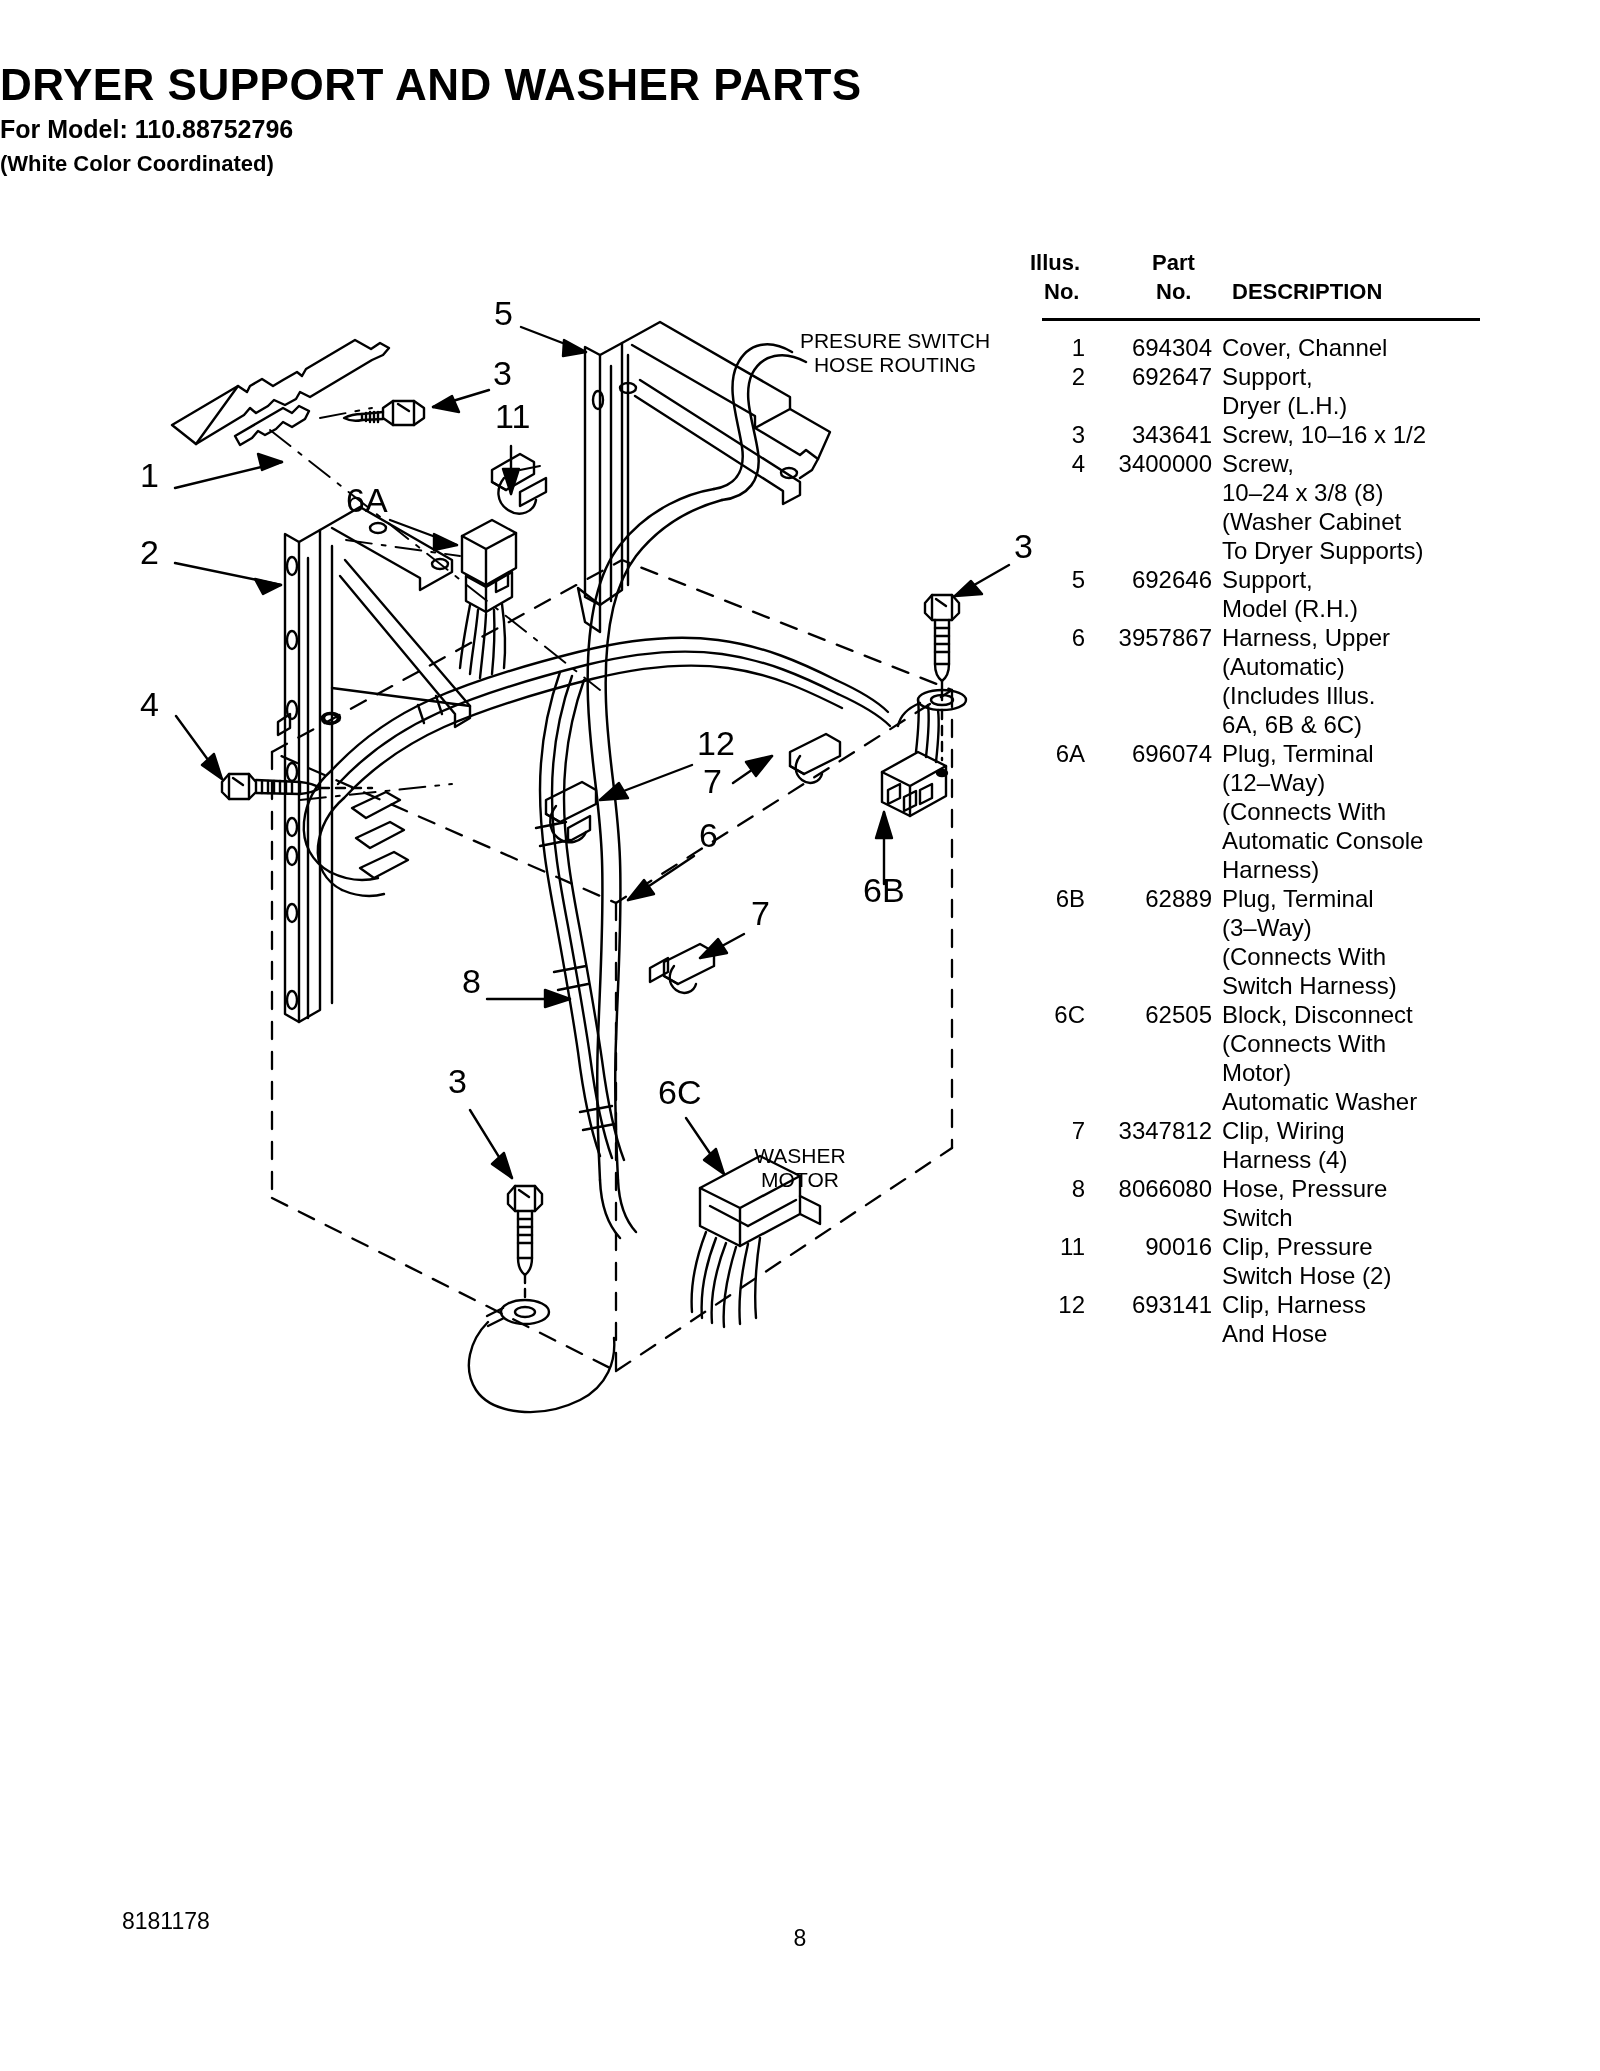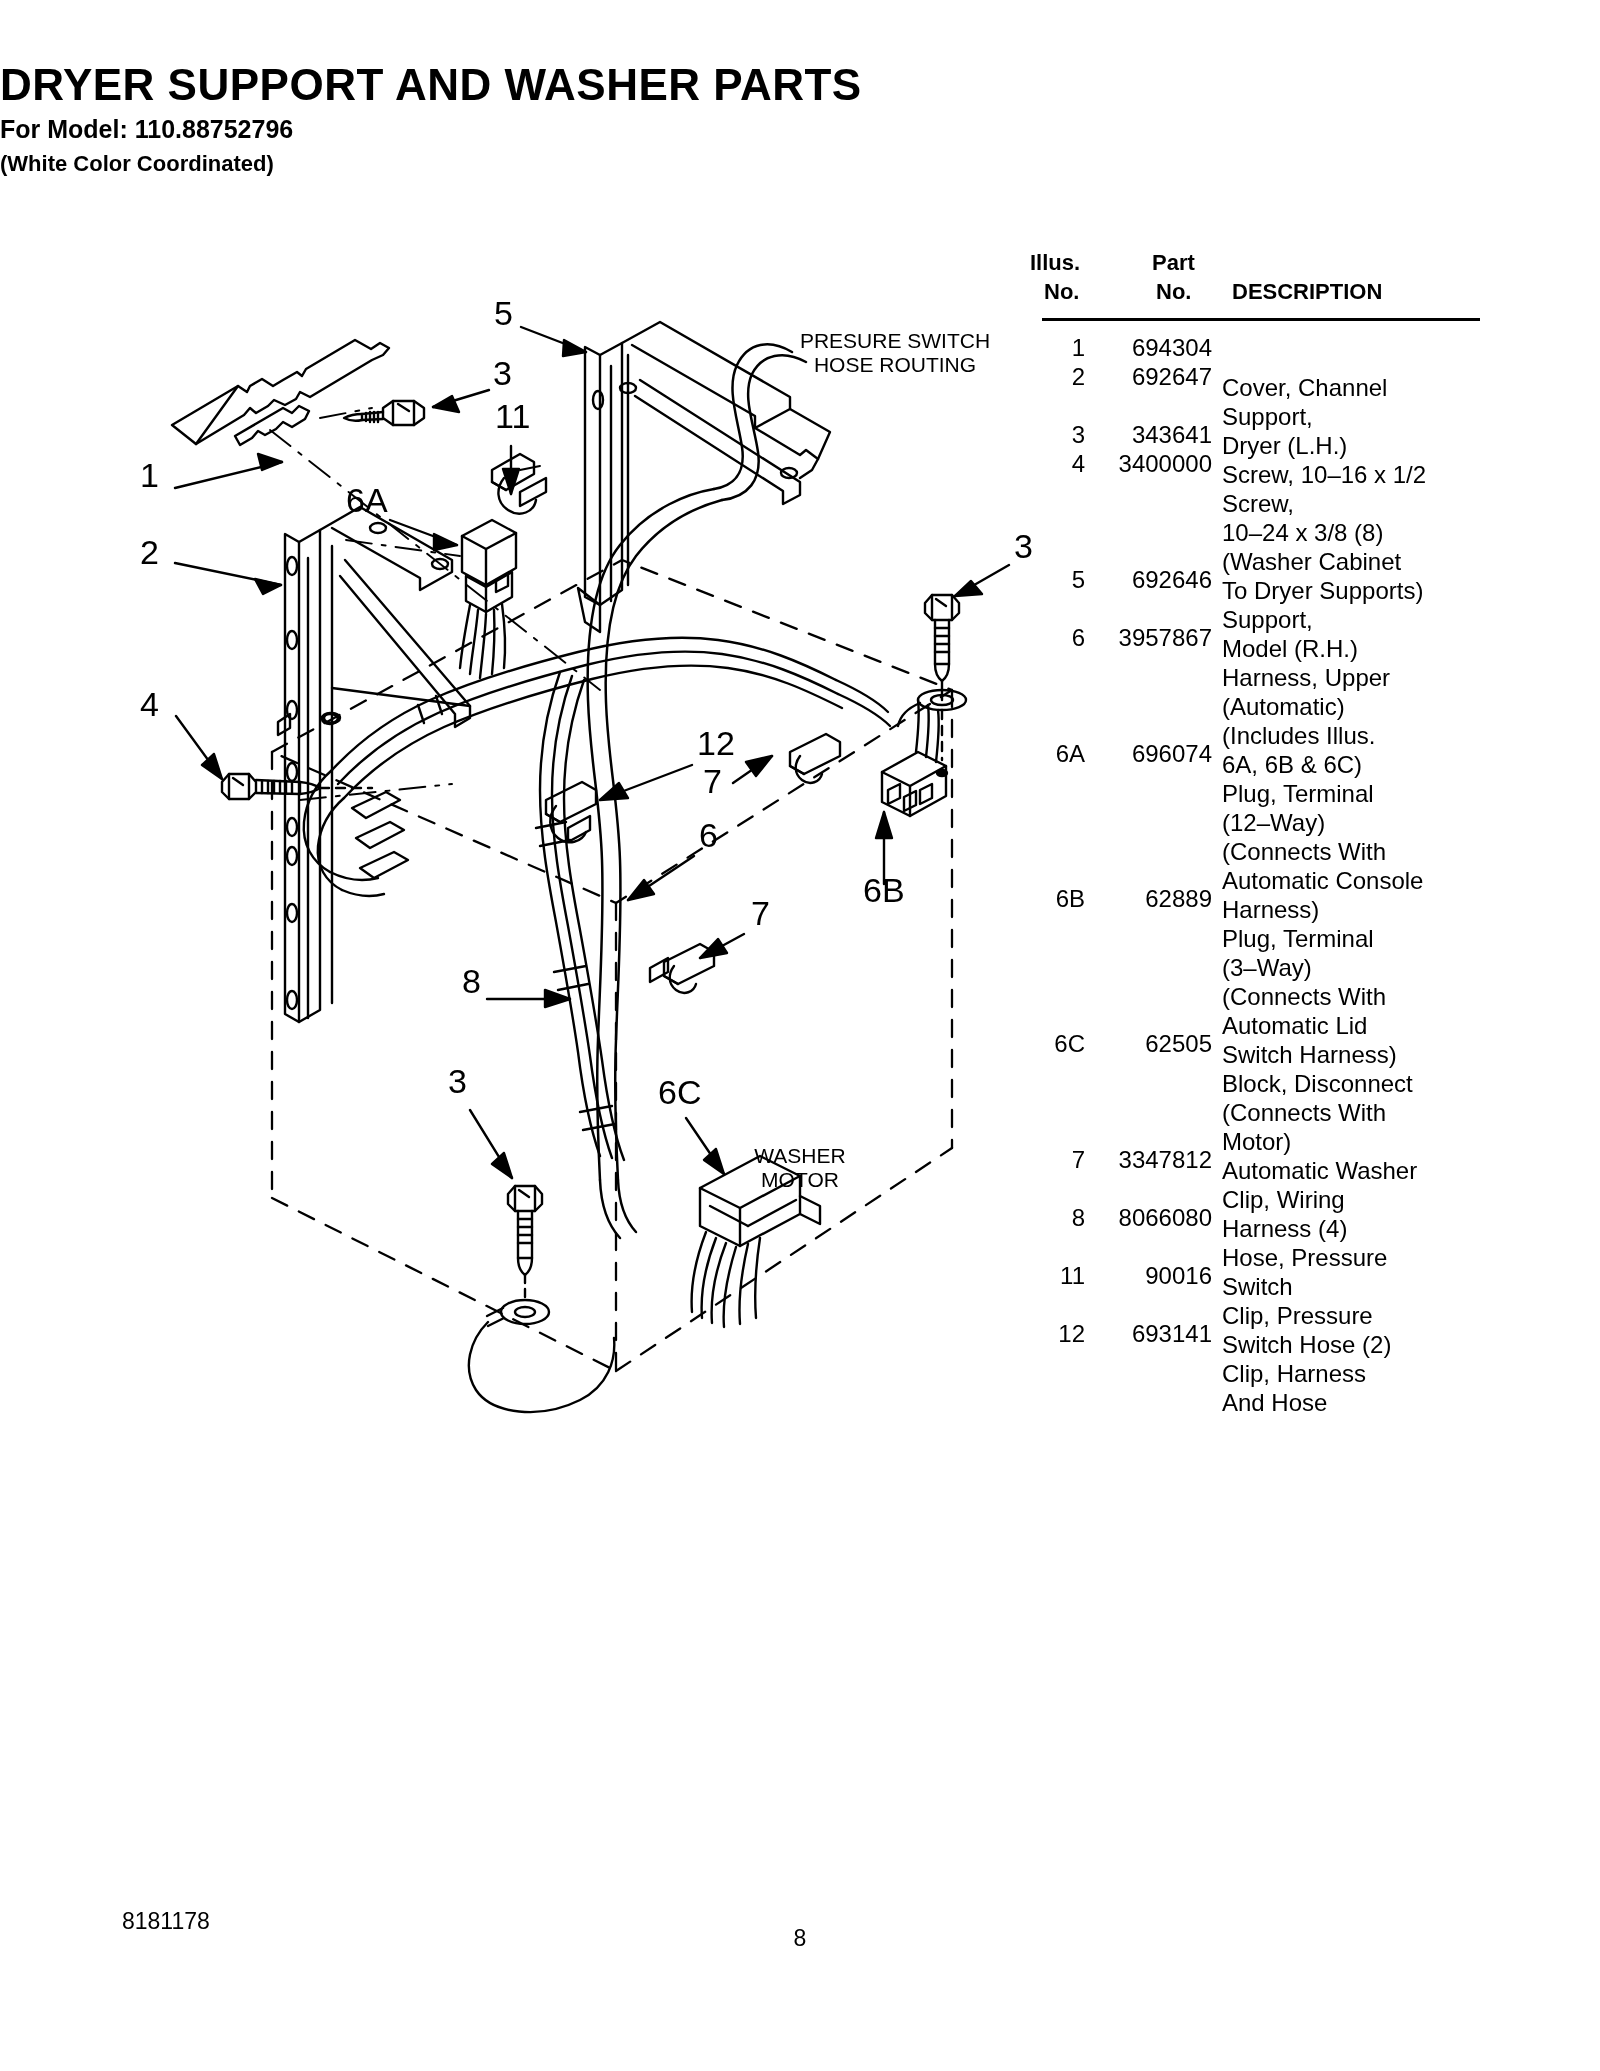--- a/index.html
+++ b/index.html
@@ -97,21 +97,20 @@
   .col-part {
     position: absolute;
     left: 80px;
     width: 122px;
     text-align: right;
   }
   .col-desc {
     position: absolute;
     left: 212px;
     text-align: left;
-    margin-top: 40px;
   }
 
   
   #diagram {
     position: absolute;
     left: 0;
     top: 0;
     width: 1600px;
     height: 2071px;
     pointer-events: none;
@@ -634,25 +633,20 @@
         <span class="col-desc">(3–Way)</span>
       </div>
       <div class="row-line">
         <span class="col-illus"></span>
         <span class="col-part"></span>
         <span class="col-desc">(Connects With</span>
       </div>
       <div class="row-line">
         <span class="col-illus"></span>
         <span class="col-part"></span>
-        <span class="col-desc">Automatic Lid</span>
-      </div>
-      <div class="row-line">
-        <span class="col-illus"></span>
-        <span class="col-part"></span>
         <span class="col-desc">Switch Harness)</span>
       </div>
     </div>
     <div class="part-row">
       <div class="row-line">
         <span class="col-illus">6C</span>
         <span class="col-part">62505</span>
         <span class="col-desc">Block, Disconnect</span>
       </div>
       <div class="row-line">

